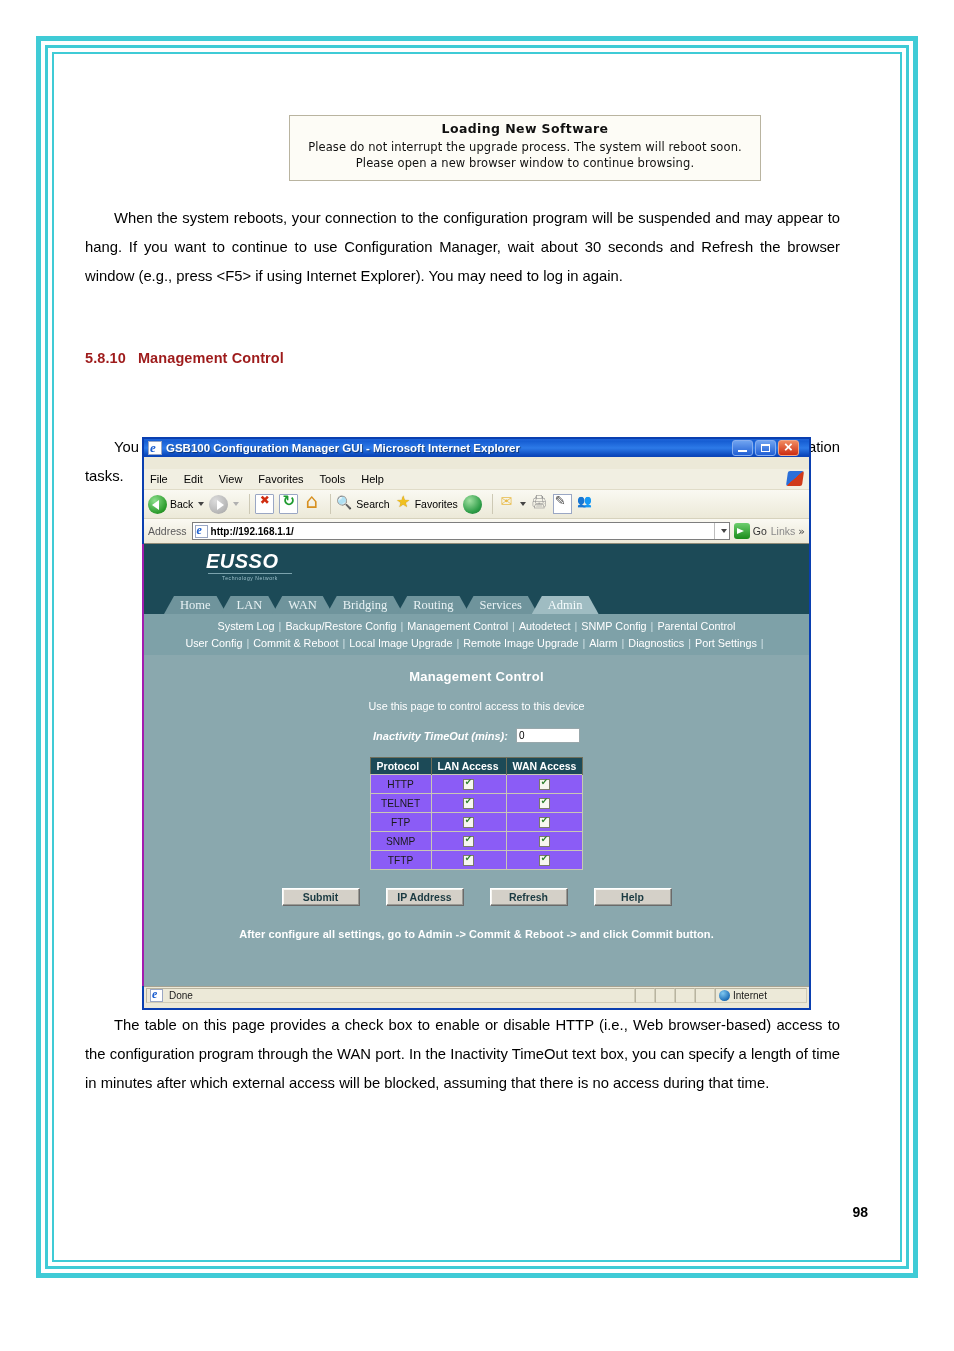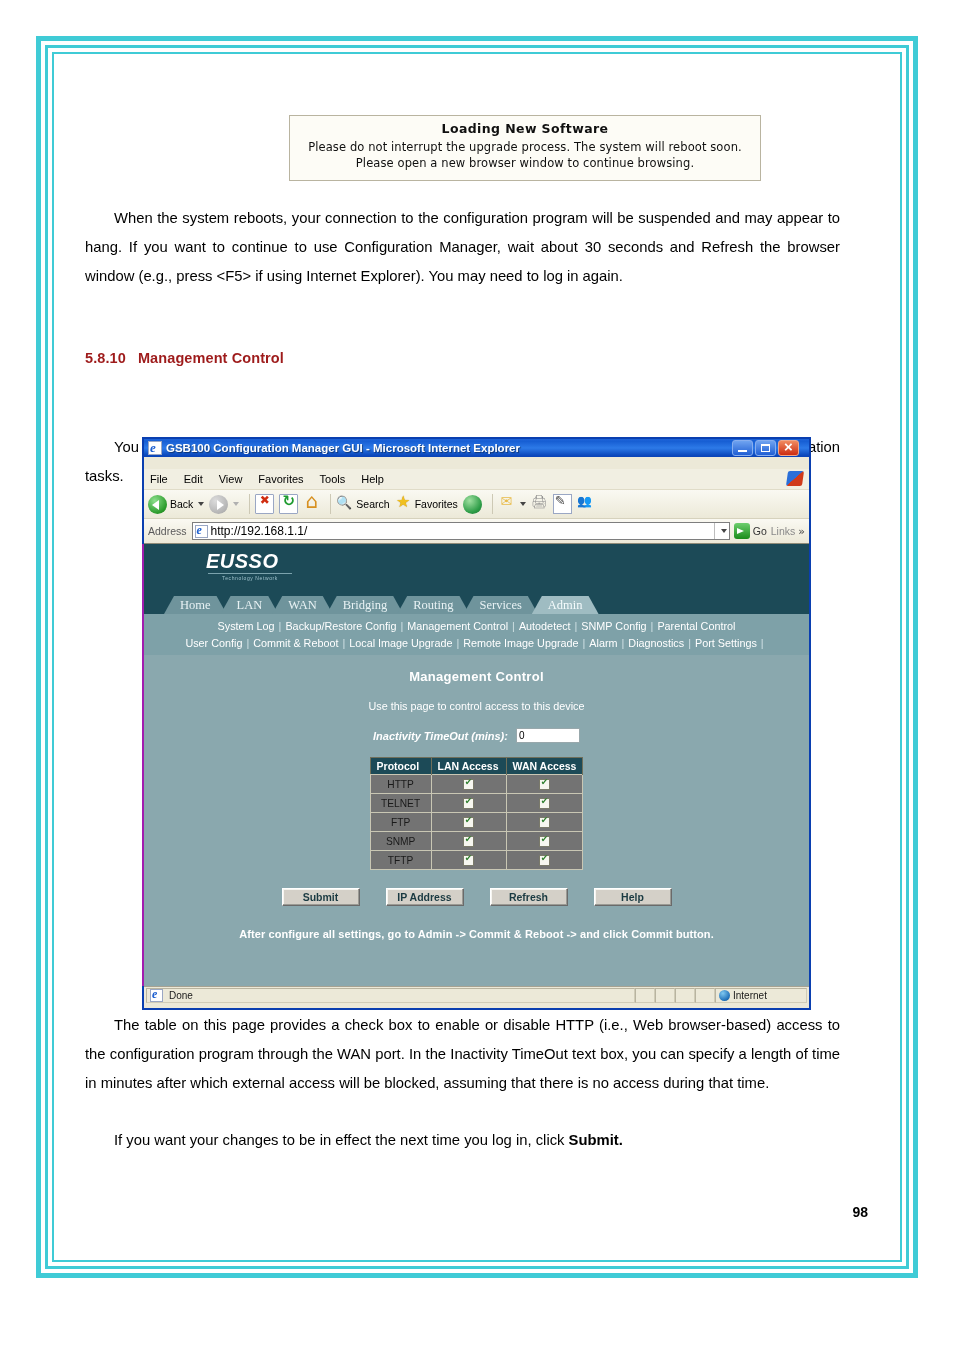--- a/index.html
+++ b/index.html
@@ -301,22 +301,22 @@
   .addr-e {
     width:13px;height:13px;background:#fff;border:1px solid #9aa7c4;position:relative;
     margin-right:3px; flex:0 0 auto; box-sizing:border-box;
   }
   .addr-e::after{
     content:"e"; position:absolute; left:1px; top:-3px;
     font-family:"Liberation Serif",serif; font-style:italic; font-weight:bold;
     font-size:12px; color:#1c5fd0;
   }
   .addr-url {
-    font-family:"Liberation Sans",sans-serif; font-size:12px; color:#000;
-    white-space:nowrap; flex:1 1 auto;
+    font-family:"Liberation Sans",sans-serif; font-size:10px; color:#000;
+    white-space:nowrap; flex:1 1 auto;font-weight:bold;
   }
   .addr-drop {
     width:14px; height:16px; display:flex; align-items:center; justify-content:center;
     border-left:1px solid #bdbdbd; flex:0 0 auto;
   }
   .go-btn { display:flex; align-items:center; margin:0 4px 0 4px; flex:0 0 auto; }
   .go-circ {
     width:16px;height:16px;border-radius:3px;
     background: linear-gradient(to bottom,#6ece6e,#1a8c1a);
     position:relative;
@@ -451,21 +451,21 @@
     font-size: 10px;
     color: #000;
     padding: 0 2px;
     display: flex;
     align-items: center;
   }
 
   .proto-table {
     margin: 14px auto 0 auto;
     border-collapse: collapse;
-    background: #737373;
+    background: #8b5cf6;
     border: 1px solid #6f6f5a;
   }
   .proto-table th {
     background: #1c4a57;
     color: #ffffff;
     font-family: "Liberation Sans", sans-serif;
     font-size: 10.5px;
     font-weight: bold;
     padding: 2px 6px;
     text-align: left;
@@ -761,16 +761,15 @@
       <div class="status-pane status-small"></div>
       <div class="status-pane status-zone">
         <div class="globe"></div>
         <span class="status-text">Internet</span>
       </div>
     </div>
   </div>
 
   <div class="para" id="para-table"><span class="ind"></span><span>The table on this page provides a check box to enable or disable HTTP (i.e., Web browser-based) access to the configuration program through the WAN port. In the Inactivity TimeOut text box, you can specify a length of time in minutes after which external access will be blocked, assuming that there is no access during that time.</span></div>
 
-  <div class="para" id="para-submit"><span class="ind"></span><span>If you want your changes to be in effect the next time you log in, click </span><b>Submit.</b></div>
 
   <div class="page-number">98</div>
 </div>
 
 </body></html>

